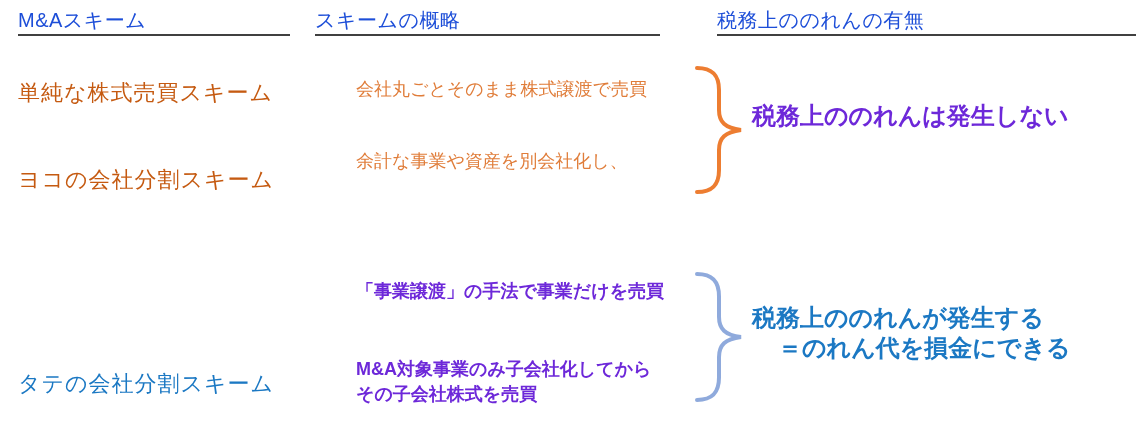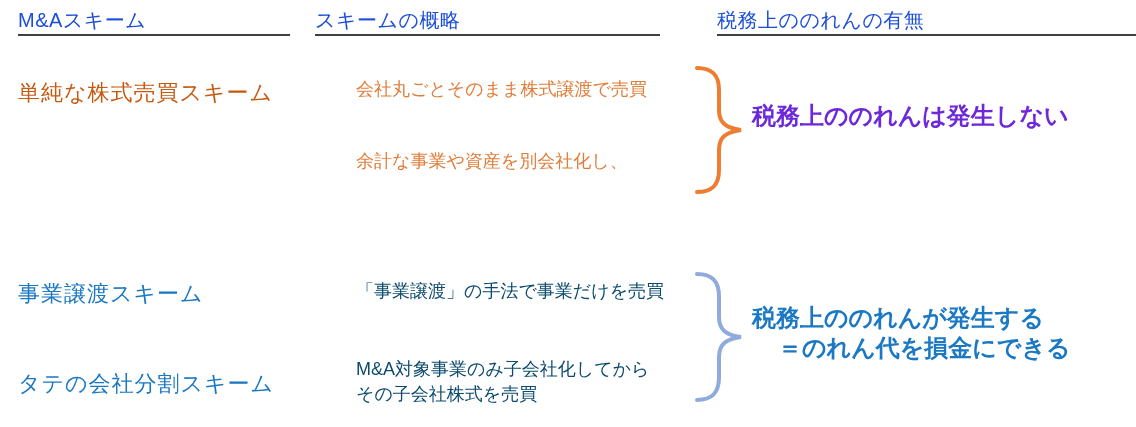--- a/index.html
+++ b/index.html
@@ -43,21 +43,21 @@
 
   .summary {
     position: absolute;
     left: 315px;
     font-size: 18px;
     line-height: 25px;
     white-space: nowrap;
     margin-left: 41px;
   }
   .summary.orange { color: #E07D3A; }
-  .summary.blue   { color: #0c4a6e; }
+  .summary.blue   { color: #6d28d9; font-weight: bold; }
 
   .brace {
     position: absolute;
   }
 
   .anno {
     position: absolute;
     font-weight: bold;
     white-space: nowrap;
   }
@@ -74,25 +74,25 @@
 
   <div class="hdr hdr1">M&amp;Aスキーム</div>
   <div class="hdr hdr2">スキームの概略</div>
   <div class="hdr hdr3">税務上ののれんの有無</div>
 
   <div class="scheme orange" style="top:78px">単純な株式売買スキーム</div>
   <div class="summary orange" style="top:77px">
     <span>会社丸ごとそのまま株式譲渡で売買</span>
   </div>
 
+  <div class="scheme orange" style="top:165px">ヨコの会社分割スキーム</div>
   <div class="summary orange" style="top:149px">
     <span>余計な事業や資産を別会社化し、</span><br>
   </div>
 
-  <div class="scheme blue" style="top:279px">事業譲渡スキーム</div>
   <div class="summary blue" style="top:279px">
     <span>「事業譲渡」の手法で事業だけを売買</span>
   </div>
 
   <div class="scheme blue" style="top:369px">タテの会社分割スキーム</div>
   <div class="summary blue" style="top:357px">
     <span>M&amp;A対象事業のみ子会社化してから</span><br>
     <span>その子会社株式を売買</span>
   </div>
 

